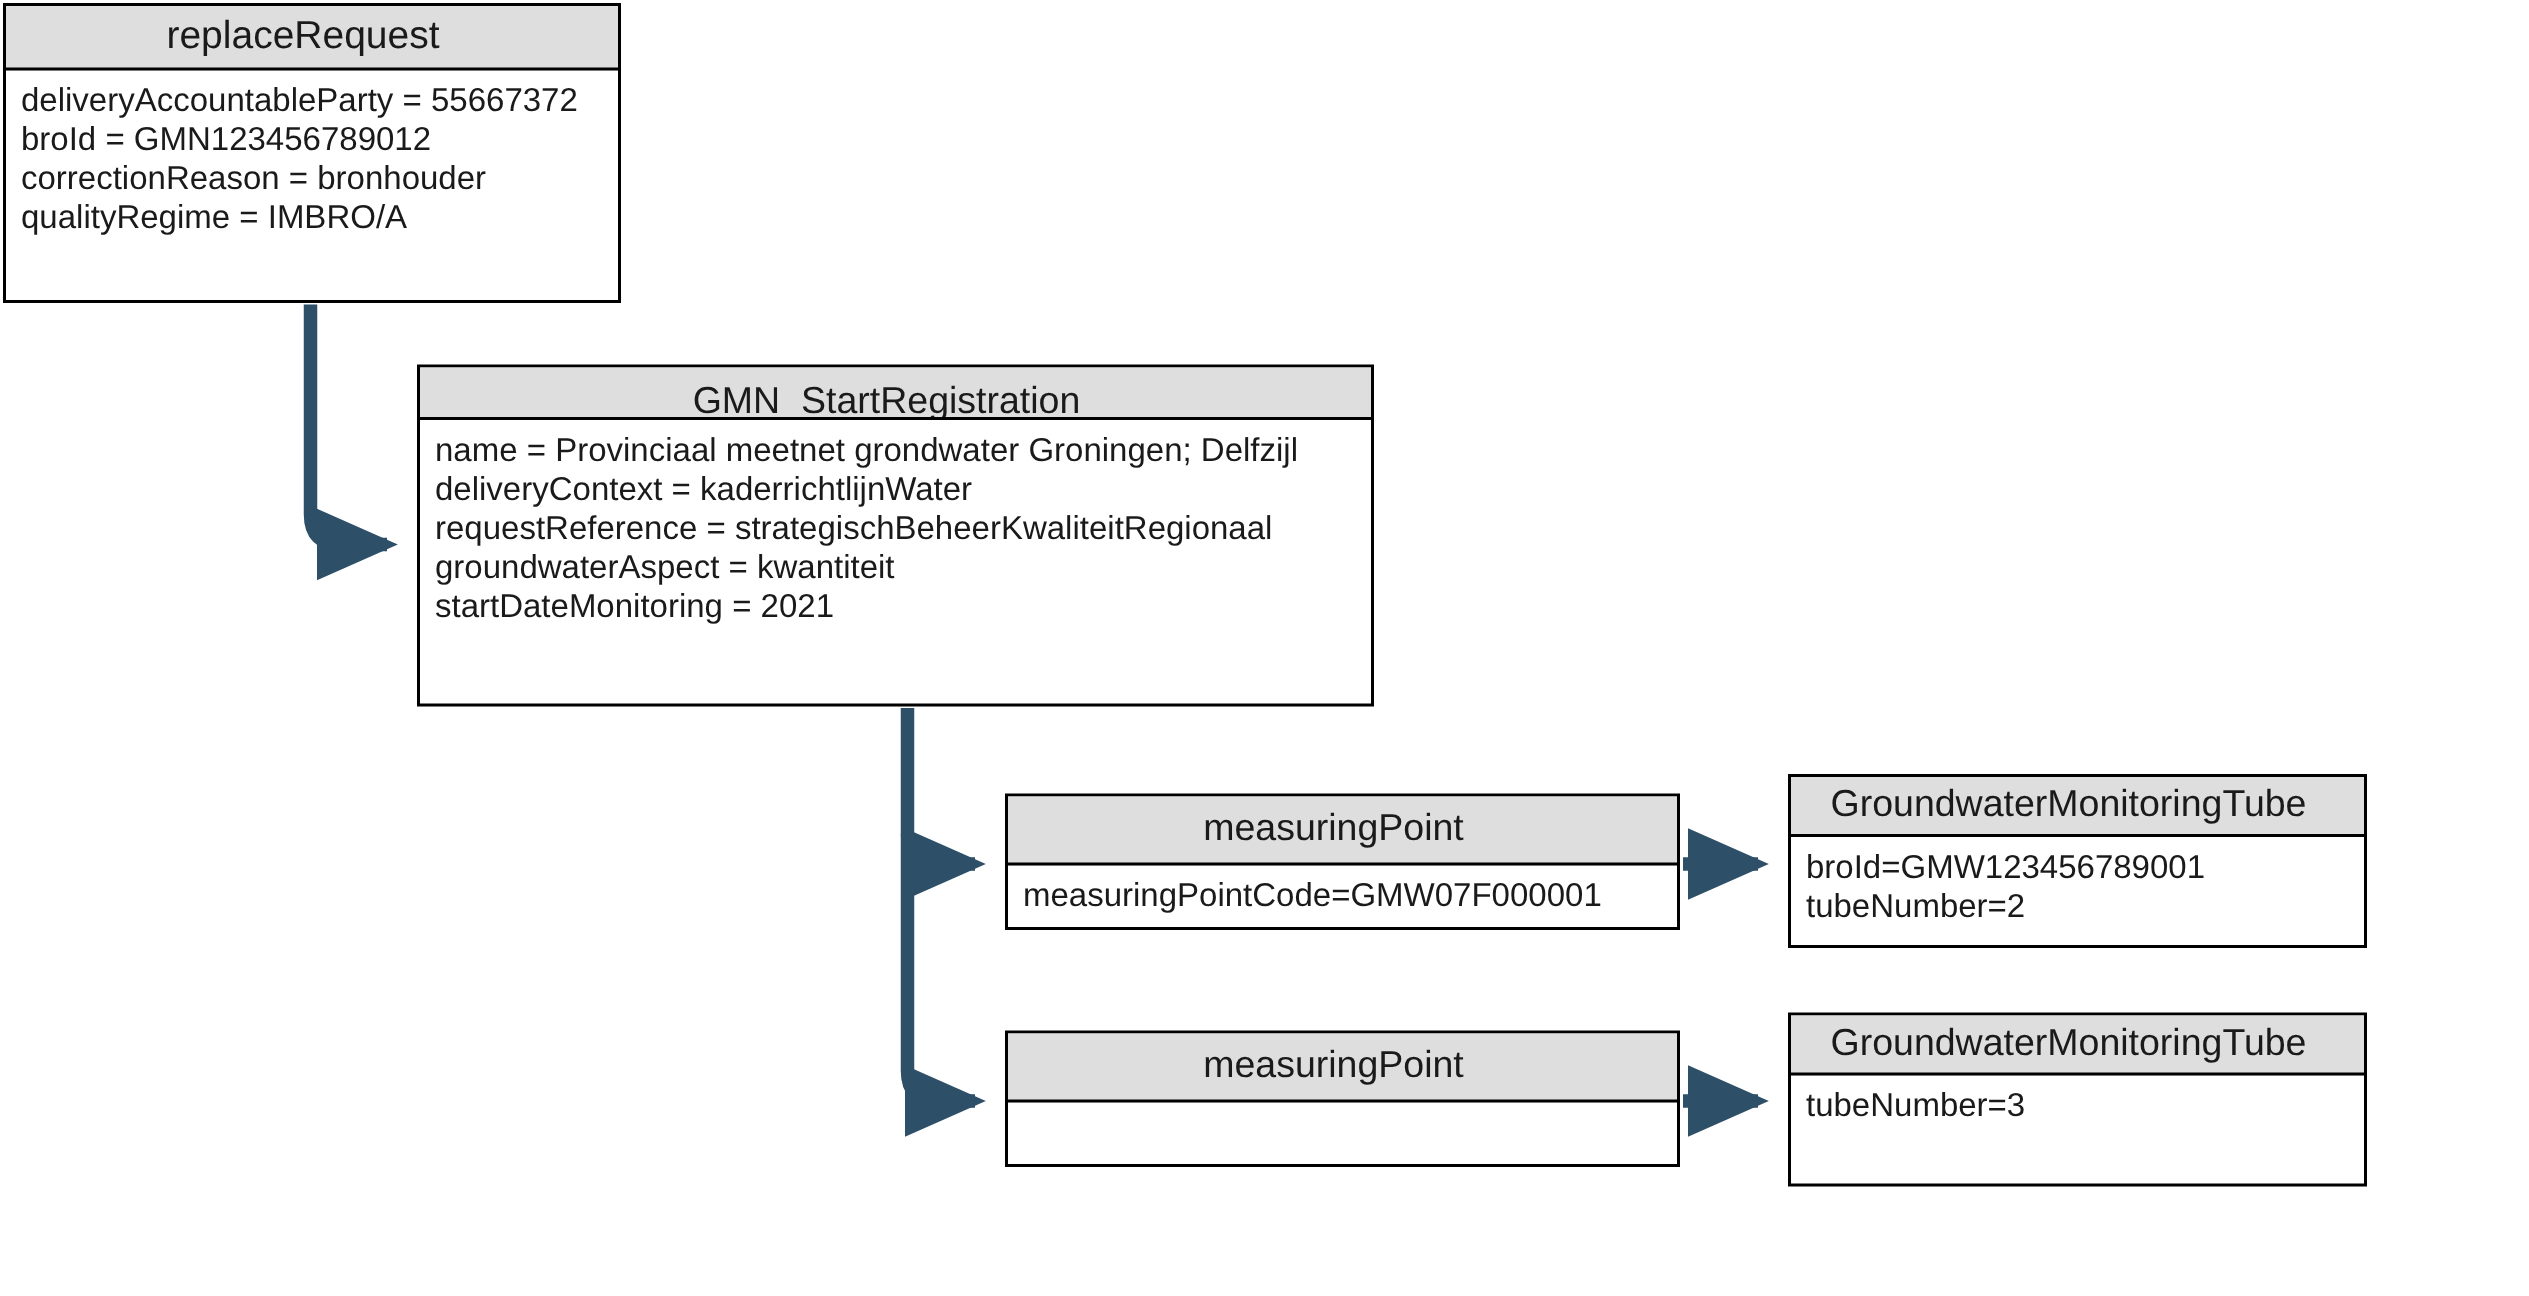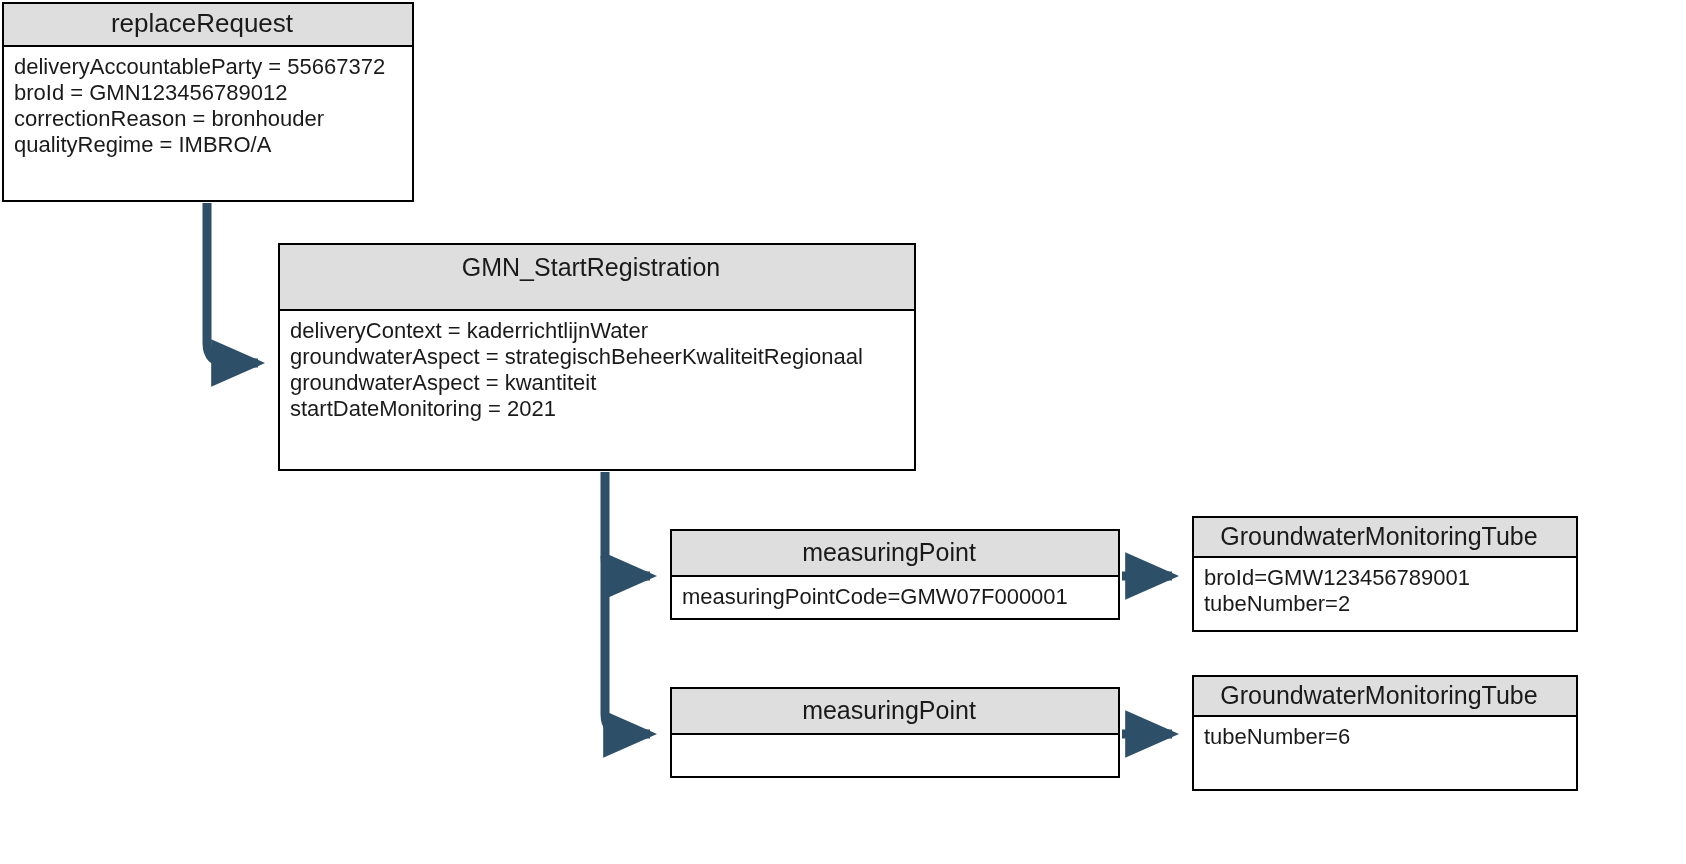--- a/index.html
+++ b/index.html
@@ -48,21 +48,21 @@
   }
   .attr {
     white-space: nowrap;
   }
 
   
   #node-replace-request      { left: 2px;    top: 2px;   width: 412px; height: 200px; }
   #node-replace-request .node-header { height: 43px; font-size: 26px; padding-top: 5px; }
 
   #node-gmn-start            { left: 278px;  top: 243px; width: 638px; height: 228px; }
-  #node-gmn-start .node-header { height: 66px; padding-top: 8px; }
+  #node-gmn-start .node-header { height: 35px; padding-top: 8px; }
 
   #node-mp-1                 { left: 670px;  top: 529px; width: 450px; height: 91px; }
   #node-mp-1 .node-header    { height: 46px; padding-top: 7px; }
 
   #node-mp-2                 { left: 670px;  top: 687px; width: 450px; height: 91px; }
   #node-mp-2 .node-header    { height: 46px; padding-top: 7px; }
 
   #node-tube-1               { left: 1192px; top: 516px; width: 386px; height: 116px; }
   #node-tube-1 .node-header  { height: 40px; padding-top: 4px; }
 
@@ -108,22 +108,23 @@
       <div class="attr">deliveryAccountableParty = 55667372</div>
       <div class="attr">broId = GMN123456789012</div>
       <div class="attr">correctionReason = bronhouder</div>
       <div class="attr">qualityRegime = IMBRO/A</div>
     </div>
   </div>
 
   <div class="node" id="node-gmn-start">
     <div class="node-header">GMN_StartRegistration</div>
     <div class="node-body">
+      <div class="attr">name = Provinciaal meetnet grondwater Groningen; Delfzijl</div>
       <div class="attr">deliveryContext = kaderrichtlijnWater</div>
-      <div class="attr">groundwaterAspect = strategischBeheerKwaliteitRegionaal</div>
+      <div class="attr">requestReference = strategischBeheerKwaliteitRegionaal</div>
       <div class="attr">groundwaterAspect = kwantiteit</div>
       <div class="attr">startDateMonitoring = 2021</div>
     </div>
   </div>
 
   <div class="node" id="node-mp-1">
     <div class="node-header">measuringPoint</div>
     <div class="node-body">
       <div class="attr">measuringPointCode=GMW07F000001</div>
     </div>
@@ -137,17 +138,17 @@
     <div class="node-header">GroundwaterMonitoringTube</div>
     <div class="node-body">
       <div class="attr">broId=GMW123456789001</div>
       <div class="attr">tubeNumber=2</div>
     </div>
   </div>
 
   <div class="node" id="node-tube-2">
     <div class="node-header">GroundwaterMonitoringTube</div>
     <div class="node-body">
-      <div class="attr">tubeNumber=6</div>
+      <div class="attr">tubeNumber=3</div>
     </div>
   </div>
 
 </div>
 
 </body></html>

